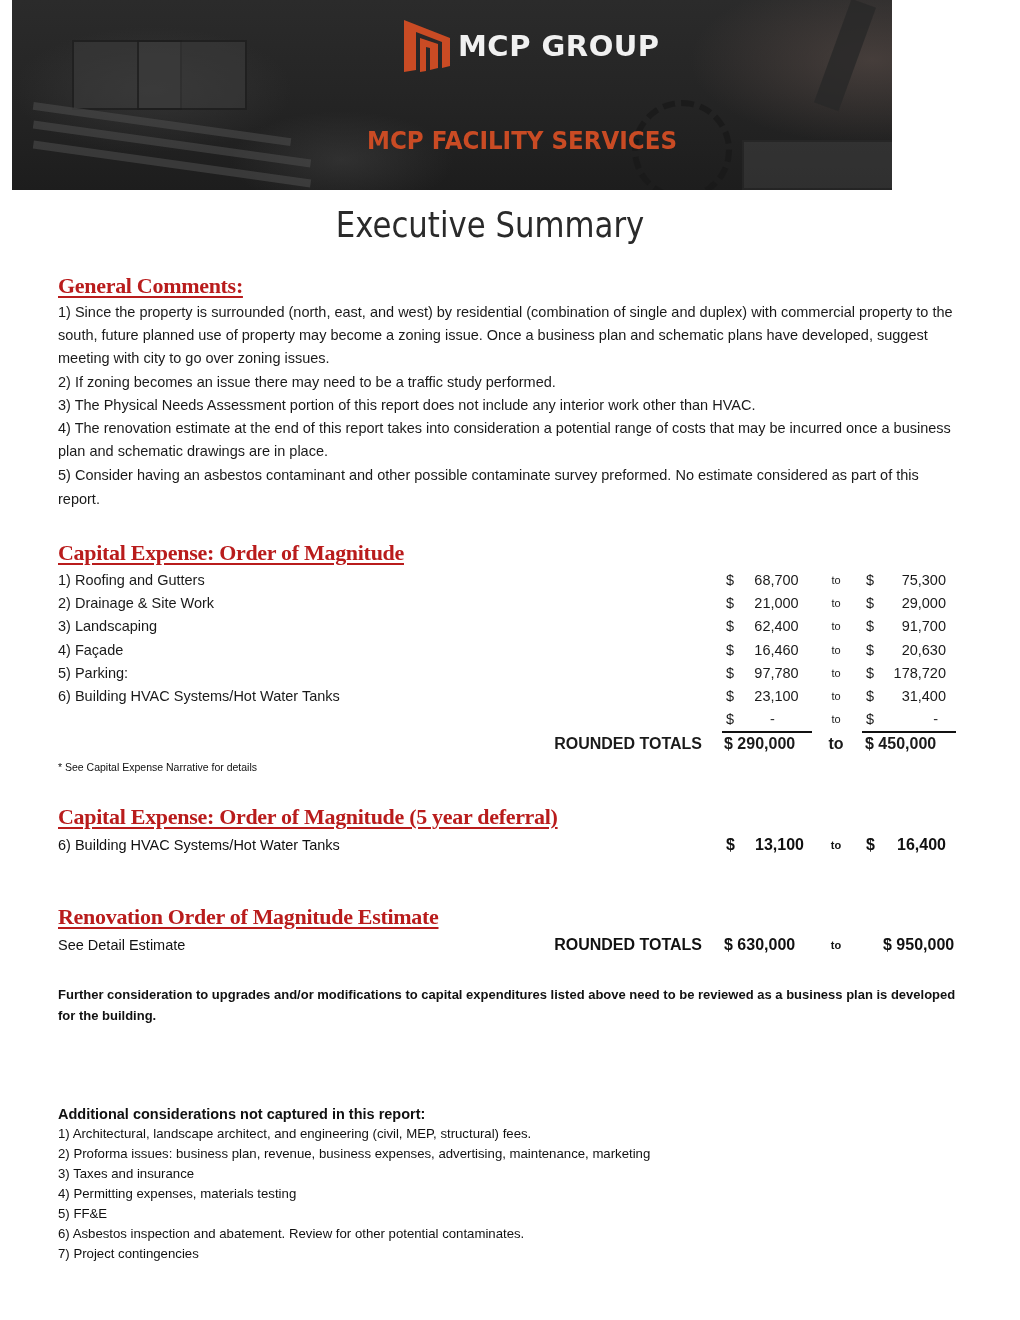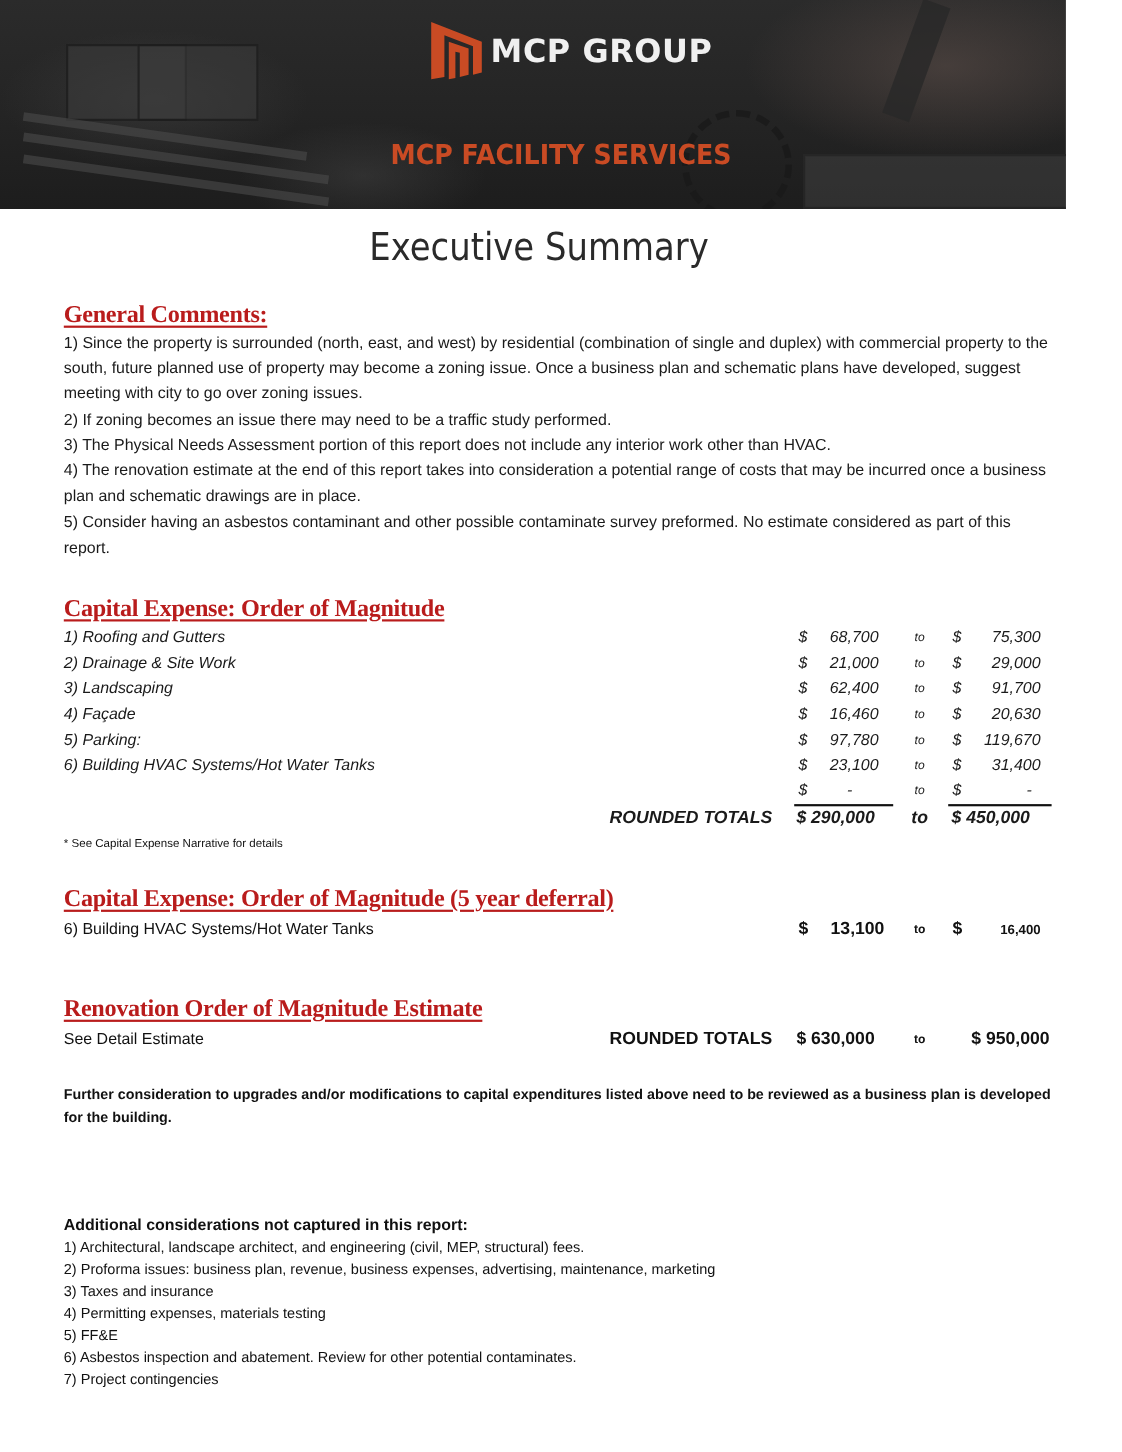--- a/index.html
+++ b/index.html
@@ -1,21 +1,21 @@
 <!DOCTYPE html>
 <html><head>
 <meta charset="utf-8">
 <style>
   * { box-sizing: border-box; margin: 0; padding: 0; }
   html, body { width: 1020px; height: 1320px; background: #ffffff; }
   body { font-family: "Liberation Sans", sans-serif; color: #111; position: relative; overflow: hidden; }
 
   
   .banner {
-    position: absolute; left: 0; top: 0; width: 969px; height: 190px;
+    position: absolute; left: 12px; top: 0; width: 880px; height: 190px;
     background:
       radial-gradient(ellipse 260px 120px at 860px 60px, rgba(95,80,75,0.55), rgba(0,0,0,0) 70%),
       radial-gradient(ellipse 200px 90px at 140px 90px, rgba(70,70,70,0.45), rgba(0,0,0,0) 70%),
       radial-gradient(ellipse 160px 70px at 330px 160px, rgba(80,80,80,0.35), rgba(0,0,0,0) 70%),
       linear-gradient(180deg, #2b2b2b 0%, #242424 55%, #1d1d1d 100%);
     overflow: hidden;
     padding-left: 44px;
   }
   .banner .deco { position: absolute; background: rgba(60,60,60,0.55); }
   .banner .d1 { left: 60px; top: 40px; width: 110px; height: 70px; border: 2px solid rgba(20,20,20,0.6); }
@@ -62,40 +62,40 @@
   .row { position: relative; height: 23.2px; font-size: 14.5px; line-height: 23.2px; }
   .row .lbl { position: absolute; left: 0; }
   .row .d1s { position: absolute; left: 668px; }
   .row .v1 { position: absolute; left: 690px; width: 57px; text-align: center; }
   .row .to { position: absolute; left: 770px; width: 16px; text-align: center; font-size: 11px; }
   .row .d2s { position: absolute; left: 808px; }
   .row .v2 { position: absolute; left: 826px; width: 62px; text-align: right; }
   .row .dash { color: #333; }
 
   .cap { top: 540px; }
-  .cap .rows { margin-top: 3px; font-style: italic; }
+  .cap .rows { margin-top: 3px; }
 
   .totals { position: relative; height: 25px; font-size: 16px; font-weight: bold; line-height: 25px; }
   .totals .lbl { position: absolute; right: 256px; }
   .totals .v1 { position: absolute; left: 666px; width: 84px; }
   .totals .to { position: absolute; left: 770px; width: 16px; text-align: center; }
   .totals .v2 { position: absolute; left: 807px; width: 90px; }
   .totals .line1 { position: absolute; left: 664px; top: 0; width: 90px; border-top: 2px solid #111; }
   .totals .line2 { position: absolute; left: 804px; top: 0; width: 94px; border-top: 2px solid #111; }
 
   .footnote { font-size: 10.5px; line-height: 16px; margin-top: 3px; }
 
   .def { top: 804px; }
   .def .row2 { position: relative; height: 26px; font-size: 14.5px; line-height: 26px; margin-top: 2px; }
   .def .row2 .lbl { position: absolute; left: 0; }
   .def .row2 .d1s { position: absolute; left: 668px; font-weight: bold; font-size: 16px; }
   .def .row2 .v1 { position: absolute; left: 684px; width: 62px; text-align: right; font-weight: bold; font-size: 16px; }
   .def .row2 .to { position: absolute; left: 770px; width: 16px; text-align: center; font-weight: bold; font-size: 11px; }
   .def .row2 .d2s { position: absolute; left: 808px; font-weight: bold; font-size: 16px; }
-  .def .row2 .v2 { position: absolute; left: 826px; width: 62px; text-align: right; font-weight: bold; font-size: 12px; }
+  .def .row2 .v2 { position: absolute; left: 826px; width: 62px; text-align: right; font-weight: bold; font-size: 16px; }
 
   .ren { top: 904px; }
   .ren .row3 { position: relative; height: 26px; line-height: 26px; margin-top: 2px; font-size: 14.5px; }
   .ren .row3 .lbl { position: absolute; left: 0; }
   .ren .row3 .tl { position: absolute; right: 256px; font-weight: bold; font-size: 16px; }
   .ren .row3 .v1 { position: absolute; left: 666px; font-weight: bold; font-size: 16px; }
   .ren .row3 .to { position: absolute; left: 770px; width: 16px; text-align: center; font-weight: bold; font-size: 11px; }
   .ren .row3 .v2 { position: absolute; left: 825px; font-weight: bold; font-size: 16px; }
 
   .further { top: 984px; font-size: 13px; font-weight: bold; line-height: 21px; width: 900px; }
@@ -175,21 +175,21 @@
       <span class="to">to</span>
       <span class="d2s">$</span>
       <span class="v2">20,630</span>
     </div>
     <div class="row">
       <span class="lbl">5) Parking:</span>
       <span class="d1s">$</span>
       <span class="v1">97,780</span>
       <span class="to">to</span>
       <span class="d2s">$</span>
-      <span class="v2">119,670</span>
+      <span class="v2">178,720</span>
     </div>
     <div class="row">
       <span class="lbl">6) Building HVAC Systems/Hot Water Tanks</span>
       <span class="d1s">$</span>
       <span class="v1">23,100</span>
       <span class="to">to</span>
       <span class="d2s">$</span>
       <span class="v2">31,400</span>
     </div>
     <div class="row">

